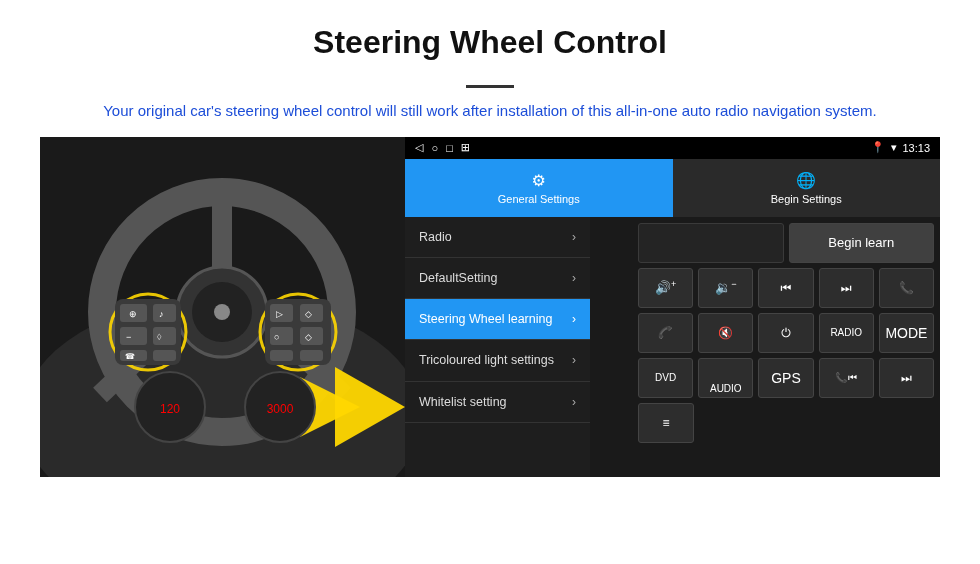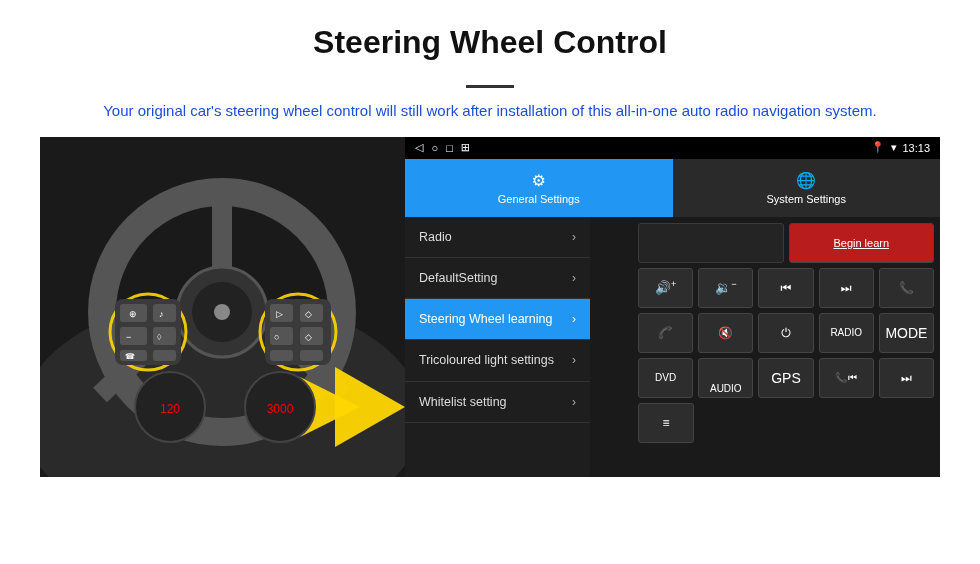--- a/index.html
+++ b/index.html
@@ -177,23 +177,22 @@
       align-items: center;
       justify-content: center;
       font-size: 12px;
       height: 40px;
     }
     .ctrl-btn.empty {
       background: #242424;
       border: 1px solid #3a3a3a;
     }
     .ctrl-btn.begin-learn {
-      background: #b91c1c;
-      font-size: 11px;
-      text-decoration: underline;
+      background: #404040;
+      font-size: 13px;
     }
     .ctrl-btn-wide {
       flex: 2;
     }
     .ctrl-btn-normal {
       flex: 1;
     }
   </style>
 </head>
 <body>
@@ -283,21 +282,21 @@
         </div>
       </div>
 
       <div class="tabs">
         <div class="tab active">
           <span class="tab-icon">⚙</span>
           <span class="tab-label">General Settings</span>
         </div>
         <div class="tab inactive">
           <span class="tab-icon">🌐</span>
-          <span class="tab-label">System Settings</span>
+          <span class="tab-label">Begin Settings</span>
         </div>
       </div>
 
       <div class="main-panel">
 
         <div class="menu-list">
           <div class="menu-item">
             <span class="menu-item-text">Radio</span>
             <span class="arrow">›</span>
           </div>

